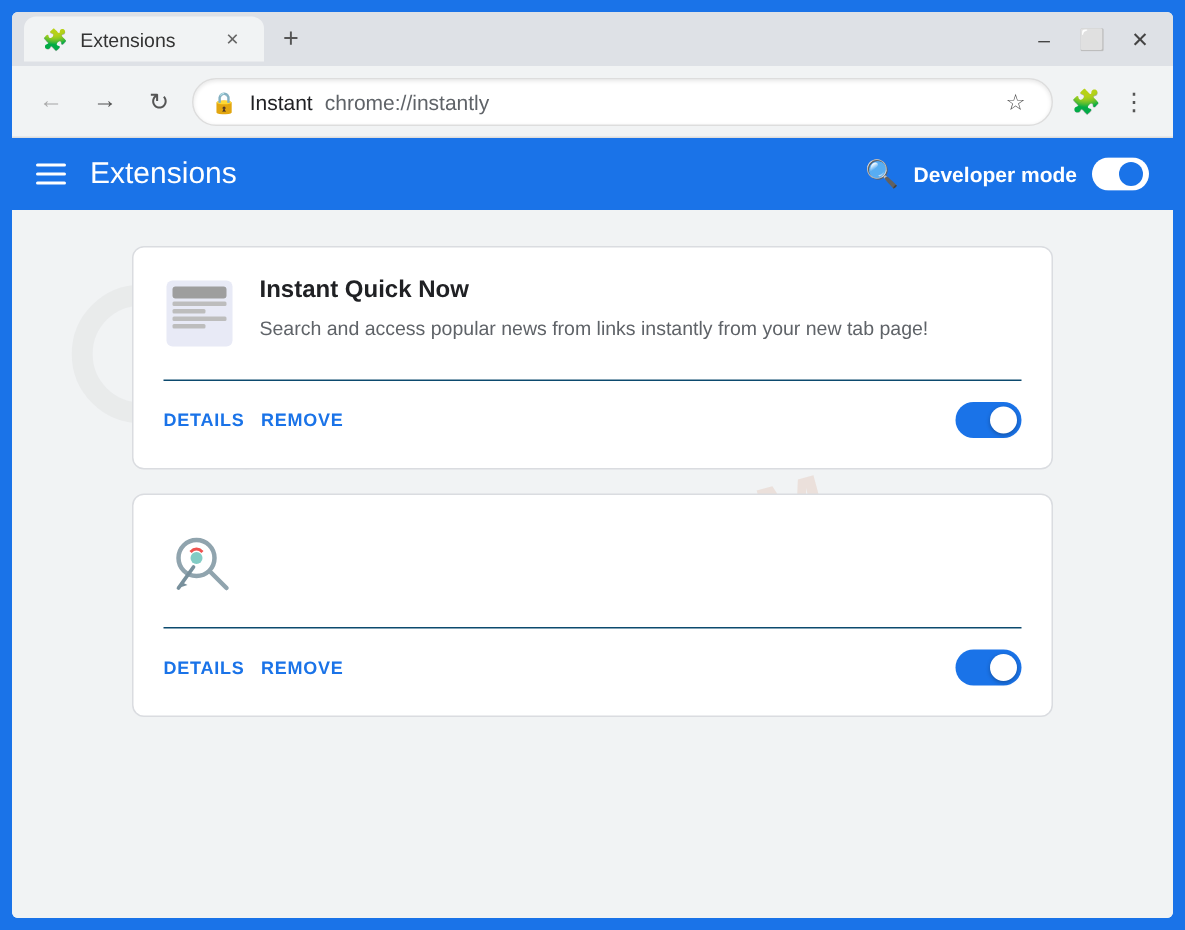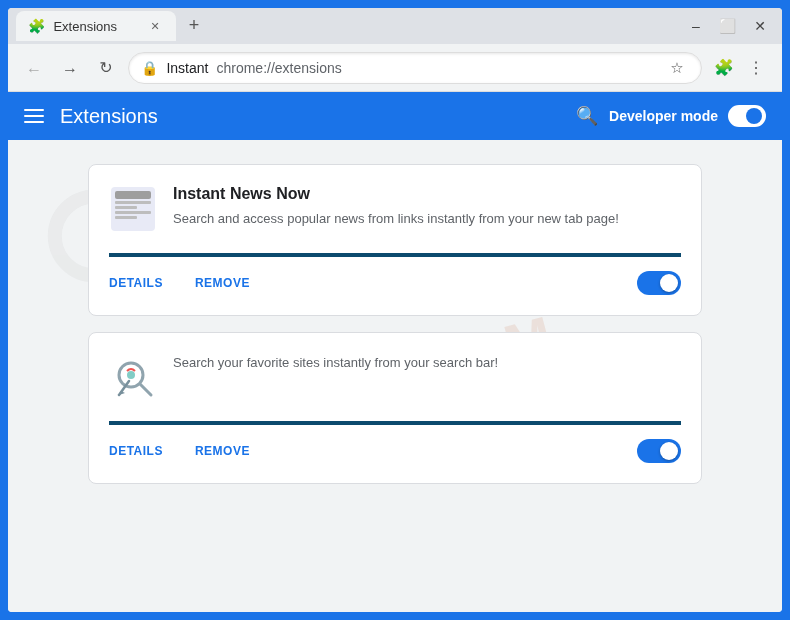--- a/index.html
+++ b/index.html
@@ -313,22 +313,22 @@
       margin-bottom: 6px;
     }
     .ext-info p {
       font-size: 13px;
       color: #5f6368;
       line-height: 1.5;
     }
     .ext-card-bottom {
       display: flex;
       align-items: center;
-      gap: 32px;
-      border-top: 4px solid #0c4a6e;
+      gap: 11px;
+      border-top: 1px solid #0c4a6e;
       padding-top: 14px;
     }
     .ext-action-btn {
       font-size: 12px;
       font-weight: 600;
       color: #1a73e8;
       letter-spacing: 0.5px;
       cursor: pointer;
       background: none;
       border: none;
@@ -406,21 +406,21 @@
       </div>
     </div>
 
     <div class="address-bar">
       <button class="nav-btn">←</button>
       <button class="nav-btn active">→</button>
       <button class="nav-btn active">↻</button>
       <div class="omnibox">
         <span class="omnibox-lock">🔒</span>
         <span class="omnibox-text">Instant</span>
-        <span class="omnibox-url">chrome://extensions</span>
+        <span class="omnibox-url">chrome://instantly</span>
         <div class="omnibox-actions">
           <span class="omnibox-action-btn">☆</span>
         </div>
       </div>
       <div class="toolbar-extras">
         <span class="toolbar-btn">🧩</span>
         <span class="toolbar-btn">⋮</span>
       </div>
     </div>
 
@@ -454,21 +454,21 @@
           <div class="ext-icon">
             <div class="news-icon">
               <div class="news-icon-header"></div>
               <div class="news-icon-line"></div>
               <div class="news-icon-line short"></div>
               <div class="news-icon-line"></div>
               <div class="news-icon-line short"></div>
             </div>
           </div>
           <div class="ext-info">
-            <h3>Instant News Now</h3>
+            <h3>Instant Quick Now</h3>
             <p>Search and access popular news from links instantly from your new tab page!</p>
           </div>
         </div>
         <div class="ext-card-bottom">
           <button class="ext-action-btn">DETAILS</button>
           <button class="ext-action-btn">REMOVE</button>
           <div class="ext-toggle">
             <div class="ext-toggle-knob"></div>
           </div>
         </div>
@@ -481,21 +481,20 @@
             <svg width="44" height="44" viewBox="0 0 44 44">
               <circle cx="20" cy="20" r="12" stroke="#90a4ae" stroke-width="3" fill="none"></circle>
               <line x1="29" y1="29" x2="40" y2="40" stroke="#90a4ae" stroke-width="3" stroke-linecap="round"></line>
               <line x1="18" y1="26" x2="8" y2="40" stroke="#78909c" stroke-width="2.5" stroke-linecap="round"></line>
               <polyline points="8,40 14,38 10,36" fill="#78909c"></polyline>
               <circle cx="20" cy="20" r="4" fill="#4db6ac" opacity="0.7"></circle>
               <path d="M16 16 Q20 12 24 16" stroke="#ef5350" stroke-width="2" fill="none"></path>
             </svg>
           </div>
           <div class="ext-info">
-            <p>Search your favorite sites instantly from your search bar!</p>
           </div>
         </div>
         <div class="ext-card-bottom">
           <button class="ext-action-btn">DETAILS</button>
           <button class="ext-action-btn">REMOVE</button>
           <div class="ext-toggle">
             <div class="ext-toggle-knob"></div>
           </div>
         </div>
       </div>

